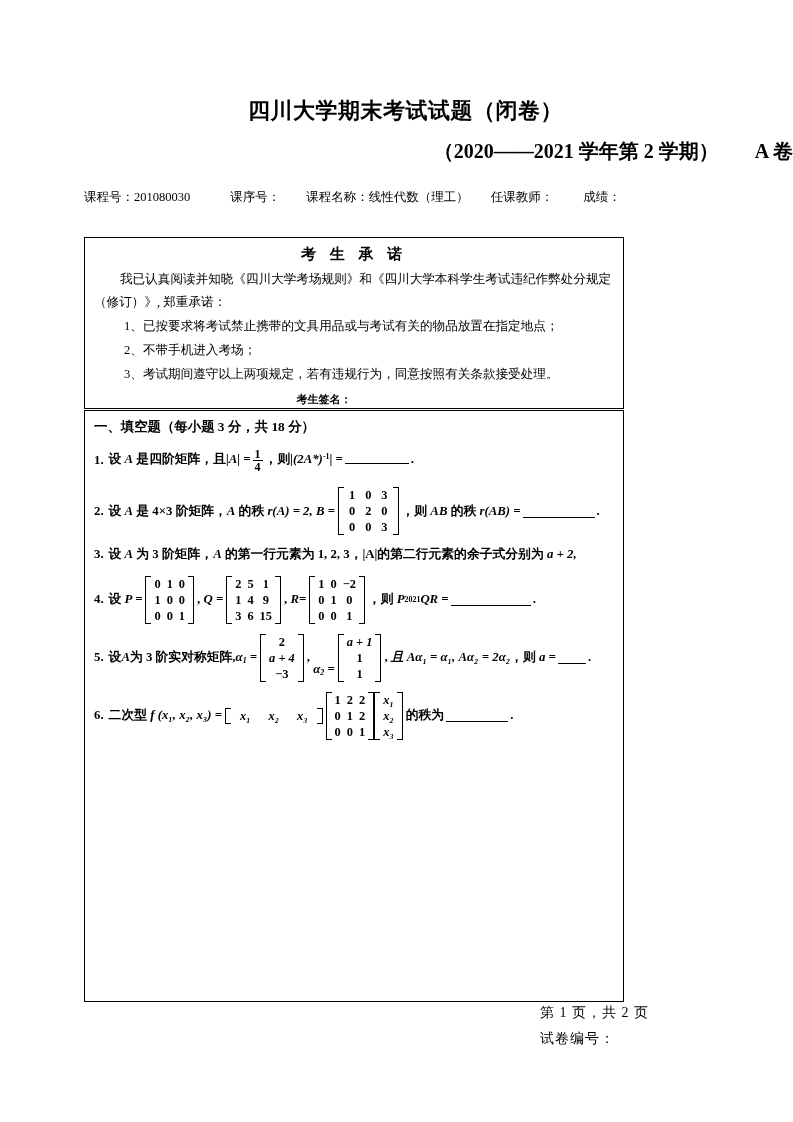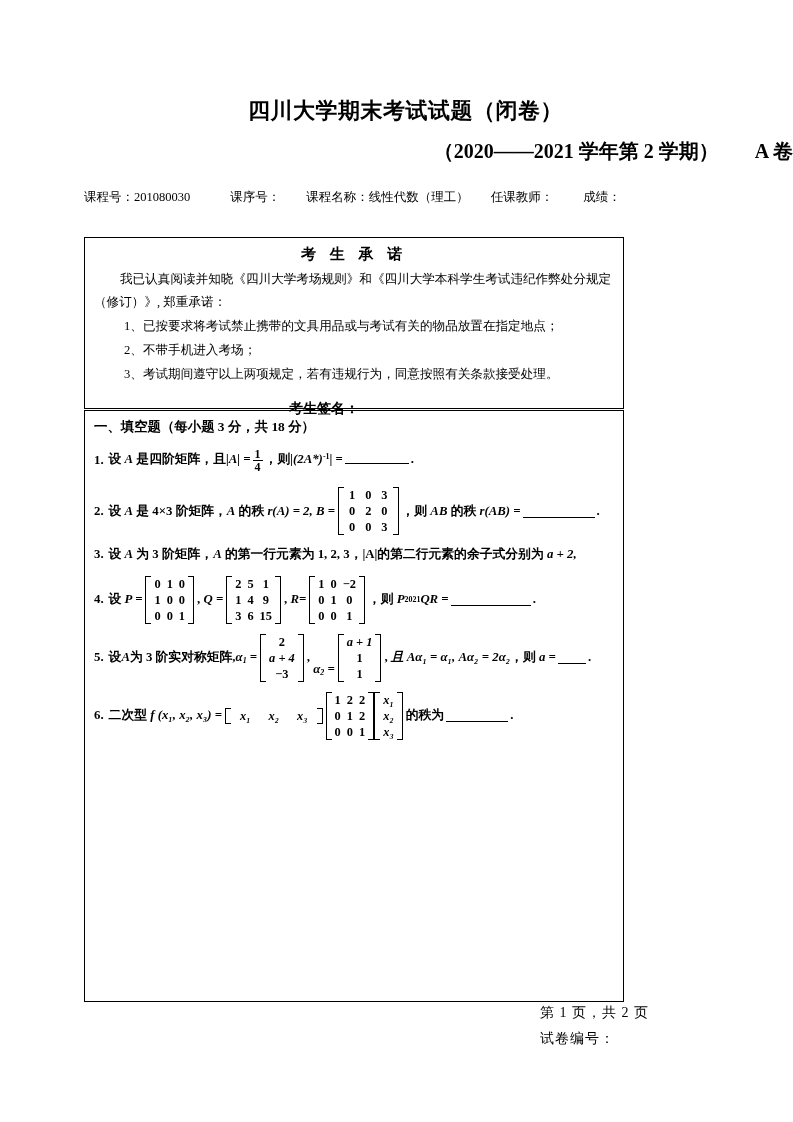--- a/index.html
+++ b/index.html
@@ -39,21 +39,21 @@
   #question-box { top:410px; height:592px; }
 
   .pledge-title {
     text-align:center; font-size:15px; font-weight:bold;
     letter-spacing:5px; margin-top:7px; margin-bottom:4px;
   }
   .pledge-body { font-size:12.6px; line-height:23px; padding:0 9px; }
   .pledge-body p { margin:0 0 1px 0; }
   .pledge-body .ind { text-indent:26px; }
   .pledge-body .li { padding-left:30px; }
-  .pledge-sign { text-align:center; font-weight:bold; font-size:14px; margin-top:14px; padding-right:60px; }
+  .pledge-sign { text-align:center; font-weight:bold; font-size:11px; margin-top:6px; padding-right:60px; }
 
   
   .qwrap { padding:6px 9px 0 9px; font-size:12.8px; }
   .sec-head { font-weight:bold; font-size:13.4px; margin:1px 0 12px 0; }
   .q { margin:0 0 4px 0; line-height:1.45; display:flex; align-items:center; flex-wrap:nowrap; }
   .q .num { font-weight:bold; margin-right:5px; flex:0 0 auto; }
   .qtext { font-weight:bold; }
   .it { font-style:italic; font-weight:bold; font-family:"Liberation Serif",serif; }
   sup, sub { font-size:0.62em; font-weight:bold; }
   sub { vertical-align:-0.25em; }

